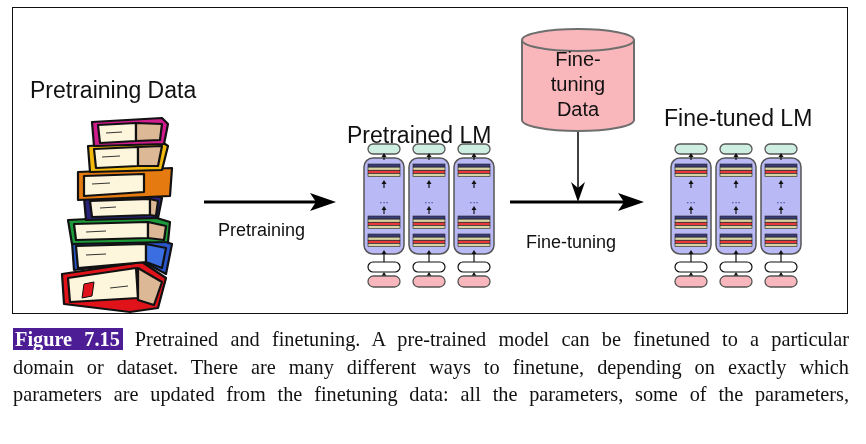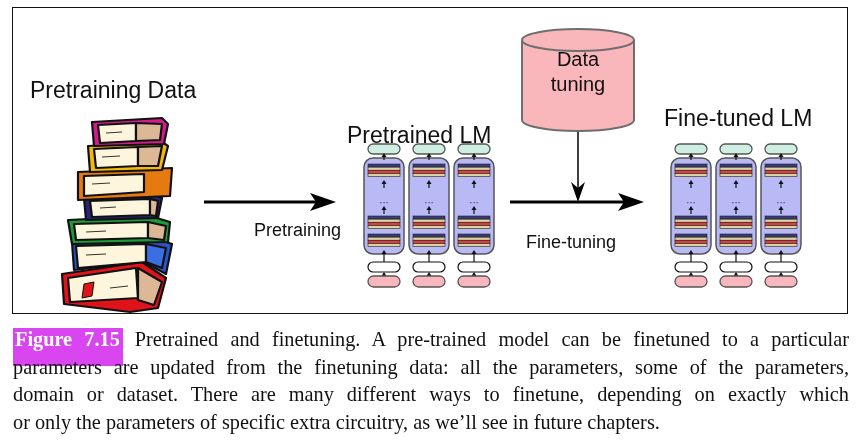--- a/index.html
+++ b/index.html
@@ -12,35 +12,35 @@
   .label { position: absolute; white-space: nowrap; }
   .big-label { font-size: 23px; }
   .arrow-label { font-size: 18px; }
   svg { position: absolute; overflow: visible; }
   #caption {
     position: absolute; left: 13px; top: 326px; width: 836px;
     font-family: "Liberation Serif", serif; font-size: 20.3px; line-height: 27.5px;
     color: #111; text-align: justify;
   }
   #caption .fig-tag {
-    background: #d946ef; color: #fff; font-weight: bold; padding: 0 3px 16px 2px;
+    background: #4c1d95; color: #fff; font-weight: bold; padding: 0 3px 0 2px;
     margin-right: 12px;
   }
   #caption p { margin: 0; text-align: justify; text-align-last: justify; }
   #caption p.last { text-align-last: left; }
 </style>
 </head>
 <body>
 
 <div id="figure-frame"></div>
 
 <div class="label sans big-label" style="left:30px; top:77px;">Pretraining Data</div>
 <div class="label sans big-label" style="left:347px; top:122px;">Pretrained LM</div>
 <div class="label sans big-label" style="left:664px; top:105px;">Fine-tuned LM</div>
-<div class="label sans arrow-label" style="left:218px; top:220px;margin-left:36px;">Pretraining</div>
+<div class="label sans arrow-label" style="left:218px; top:220px;">Pretraining</div>
 <div class="label sans arrow-label" style="left:526px; top:232px;">Fine-tuning</div>
 
 <svg style="left:50px; top:112px;" width="140" height="200" viewBox="0 0 140 200">
   <g stroke="#111" stroke-width="2.2" stroke-linejoin="round">
 
     <path d="M12 162 L92 150 L116 166 L108 196 L80 200 L14 192 Z" fill="#e0131b"></path>
     <path d="M18 166 L86 156 L88 186 L20 190 Z" fill="#fdf6dc"></path>
     <path d="M88 156 L112 170 L104 193 L88 188 Z" fill="#dcb896"></path>
     <path d="M34 172 L44 170 L42 184 L32 186 Z" fill="#e0131b" stroke-width="1"></path>
 
@@ -89,22 +89,23 @@
 <svg style="left:568px; top:130px;" width="20" height="74" viewBox="0 0 20 74">
   <line x1="10" y1="0" x2="10" y2="64" stroke="#000" stroke-width="1.5"></line>
   <path d="M3 52 L10 72 L17 52 L10 58 Z" fill="#000"></path>
 </svg>
 
 <svg style="left:520px; top:28px;" width="116" height="106" viewBox="0 0 116 106">
   <path d="M2 12 L2 92 A56 11 0 0 0 114 92 L114 12" fill="#f9b7bb" stroke="#6e6e6e" stroke-width="2"></path>
   <ellipse cx="58" cy="12" rx="56" ry="11" fill="#f9b7bb" stroke="#6e6e6e" stroke-width="2"></ellipse>
 </svg>
 <div class="label sans big-label" style="left:520px; top:47px; width:116px; text-align:center; font-size:20px; line-height:25px;">
+  <div>Fine-</div>
+  <div>tuning</div>
   <div>Data</div>
-  <div>tuning</div>
 </div>
 
 <svg id="pretrained-model" style="left:362px; top:142px;" width="150" height="150" viewBox="0 0 150 150">
     <g transform="translate(0,0)">
       <rect x="6" y="2" width="32" height="10" rx="5" fill="#cdeee0" stroke="#555" stroke-width="1.3"></rect>
       <rect x="2" y="16" width="40" height="96" rx="9" fill="#b9b9f5" stroke="#555" stroke-width="1.5"></rect>
       <line x1="22" y1="18" x2="22" y2="14" stroke="#111" stroke-width="1.2"></line>
       <path d="M19.5 15 L22 11 L24.5 15 Z" fill="#111"></path>
       <rect x="6" y="22" width="32" height="3" fill="#3b3b7a" stroke="#222" stroke-width="0.6"></rect>
       <rect x="6" y="25.2" width="32" height="3" fill="#d8d3a0" stroke="#222" stroke-width="0.6"></rect>
@@ -274,16 +275,15 @@
       <path d="M19.5 112 L22 108 L24.5 112 Z" fill="#111"></path>
       <rect x="6" y="120" width="32" height="10" rx="5" fill="#fff" stroke="#111" stroke-width="1.2"></rect>
       <line x1="22" y1="134" x2="22" y2="133" stroke="#111" stroke-width="1.2"></line>
       <path d="M19.5 134 L22 130 L24.5 134 Z" fill="#111"></path>
       <rect x="6" y="134" width="32" height="11" rx="5.5" fill="#f7b7bd" stroke="#555" stroke-width="1.3"></rect>
     </g>
   </svg>
 
 <div id="caption">
   <p><span class="fig-tag">Figure 7.15</span><span>Pretrained and finetuning. A pre-trained model can be finetuned to a particular</span></p>
+  <p>domain or dataset. There are many different ways to finetune, depending on exactly which</p>
   <p>parameters are updated from the finetuning data: all the parameters, some of the parameters,</p>
-  <p>domain or dataset. There are many different ways to finetune, depending on exactly which</p>
-  <p class="last">or only the parameters of specific extra circuitry, as we’ll see in future chapters.</p>
 </div>
 
 </body></html>

